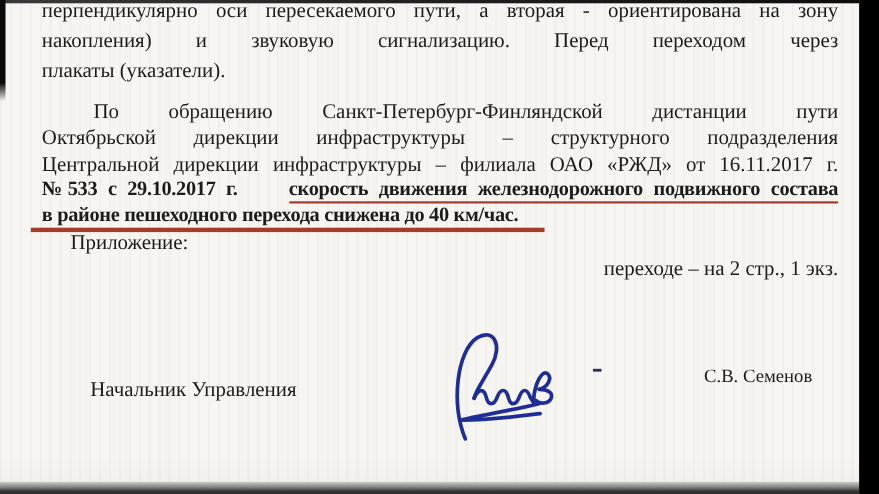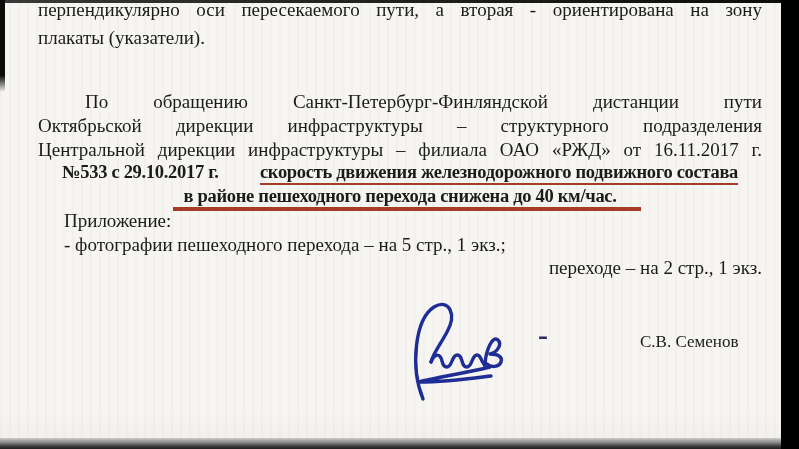--- a/index.html
+++ b/index.html
@@ -40,21 +40,21 @@
   .jline { text-align: justify; overflow: hidden; }
   .jline::after { content: ""; display: inline-block; width: 100%; height: 0; }
 
   .para1 { left: 38px; top: -4px; width: 724px; font-size: 19px; line-height: 27.5px; }
   .para1 .jline, .para1 .line { height: 27.5px; }
 
   .para2 { left: 38px; top: 90px; width: 724px; font-size: 19px; line-height: 23.8px; }
   .para2 .jline, .para2 .line { height: 23.8px; }
   .first-indent { text-indent: 47px; }
 
-  .bold-line { font-weight: 700; font-size: 18.5px; letter-spacing: -0.3px; text-align: center; }
+  .bold-line { font-weight: 700; font-size: 18.5px; letter-spacing: -0.3px; }
 
   .u-red {
     border-bottom: 4px solid var(--underline-red);
     padding-bottom: 1px;
     margin-left: 37px;
   }
   .u-red-extend {
     margin-left: -10px;  padding-left: 10px;
     margin-right: -24px; padding-right: 24px;
   }
@@ -76,37 +76,38 @@
 <div class="page">
 
   <div class="edge edge-top"></div>
   <div class="edge edge-left"></div>
   <div class="edge edge-right-top"></div>
   <div class="edge edge-right"></div>
   <div class="edge edge-bottom"></div>
 
   <div class="para para1">
     <div class="jline">перпендикулярно оси пересекаемого пути, а вторая - ориентирована на зону</div>
+    <div class="jline">накопления) и звуковую сигнализацию. Перед переходом через</div>
     <div class="line">плакаты (указатели).</div>
   </div>
 
   <div class="para para2">
     <div class="jline first-indent">По обращению Санкт-Петербург-Финляндской дистанции пути</div>
     <div class="jline">Октябрьской дирекции инфраструктуры – структурного подразделения</div>
     <div class="jline">Центральной дирекции инфраструктуры – филиала ОАО «РЖД» от 16.11.2017 г.</div>
     <div class="jline bold-line"><span>№533 с 29.10.2017 г.</span> <span class="u-red">скорость движения железнодорожного подвижного состава</span></div>
     <div class="line bold-line"><span class="u-red u-red-extend">в районе пешеходного перехода снижена до 40 км/час.</span></div>
   </div>
 
   <div class="appendix">
     <div class="line">Приложение:</div>
-    <div class="line">- фотографии пешеходного перехода – на 5 стр., 1 экз.;</div>
     <div class="line wrap-indent">переходе – на 2 стр., 1 экз.</div>
   </div>
 
+  <div class="sig-role">Начальник Управления</div>
 
   <svg class="signature" viewBox="0 0 130 100" fill="none" stroke-linecap="round" stroke-linejoin="round">
     <g stroke="var(--ink-blue)" stroke-width="3.4">
       <path d="M30,98 C17,66 22,18 41,6 C56,-3 64,13 54,31 C47,44 40,53 38,61"></path>
       <path d="M38,61 c4,-9 9,-9 11,-1 c2,8 7,8 10,0 c3,-8 8,-8 10,0 c2,8 7,8 10,0 c3,-8 7,-8 10,0 l3,5"></path>
       <path d="M92,63 c1,-15 8,-29 13,-24 c4,4 0,12 -8,14 c8,0 13,3 11,8 c-2,5 -10,6 -14,2"></path>
       <path d="M97,66 C68,73 40,77 26,81 C55,81 82,77 98,75"></path>
     </g>
   </svg>
 

